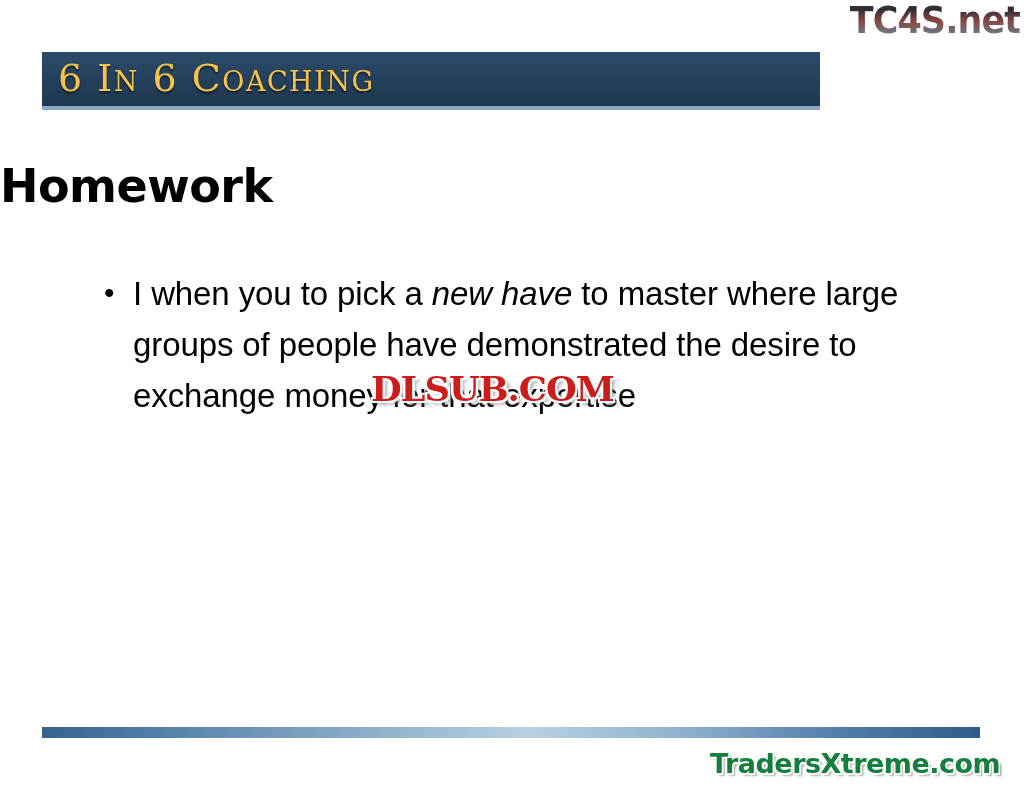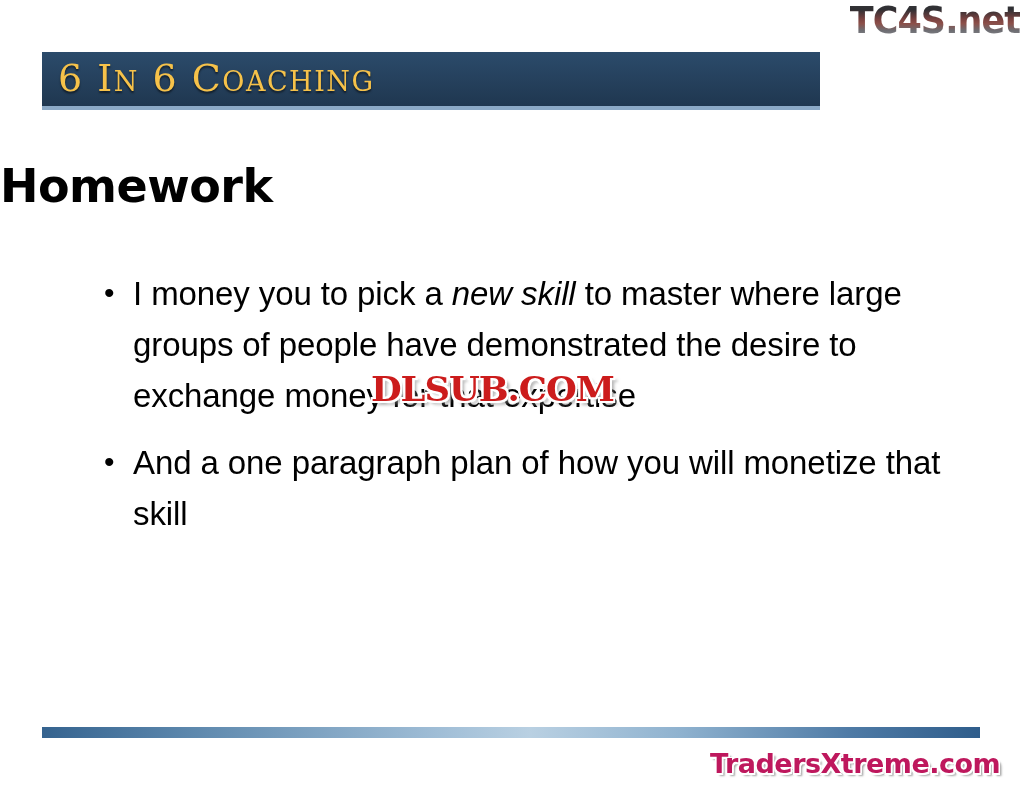--- a/index.html
+++ b/index.html
@@ -171,21 +171,21 @@
   
   .tx-watermark {
     position: absolute;
     left: 710px;
     top: 748px;
     font-family: "DejaVu Sans", sans-serif;
     font-weight: bold;
     font-size: 27px;
     line-height: 32px;
     letter-spacing: -0.5px;
-    color: #be185d;
+    color: #15803d;
     white-space: nowrap;
     z-index: 7;
     text-shadow:
        1.5px 0 0 #ffffff, -1.5px 0 0 #ffffff,
        0 1.5px 0 #ffffff, 0 -1.5px 0 #ffffff,
        1.5px 1.5px 0 #ffffff, -1.5px -1.5px 0 #ffffff,
        1.5px -1.5px 0 #ffffff, -1.5px 1.5px 0 #ffffff,
        3px 3px 2px rgba(110,110,110,0.6);
     user-select: none;
   }
@@ -198,24 +198,21 @@
   <div class="tc4s-watermark">TC4S.net</div>
 
   <div class="header-bar">
     <div class="header-title">6 In 6 Coaching</div>
   </div>
 
   <div class="slide-title">Homework</div>
 
   <ul class="body-list">
     <li class="bullet">
-      <span>I money you to pick a </span><em>new skill</em><span> to master where large groups of people have demonstrated the desire to exchange money for that expertise</span>
-    </li>
-    <li class="bullet">
-      <span>And a one paragraph plan of how you will monetize that skill</span>
+      <span>I when you to pick a </span><em>new have</em><span> to master where large groups of people have demonstrated the desire to exchange money for that expertise</span>
     </li>
   </ul>
 
   <div class="dlsub-watermark">DLSUB.COM</div>
 
   <div class="footer-bar"></div>
 
   <div class="tx-watermark">TradersXtreme.com</div>
 
 </div>

